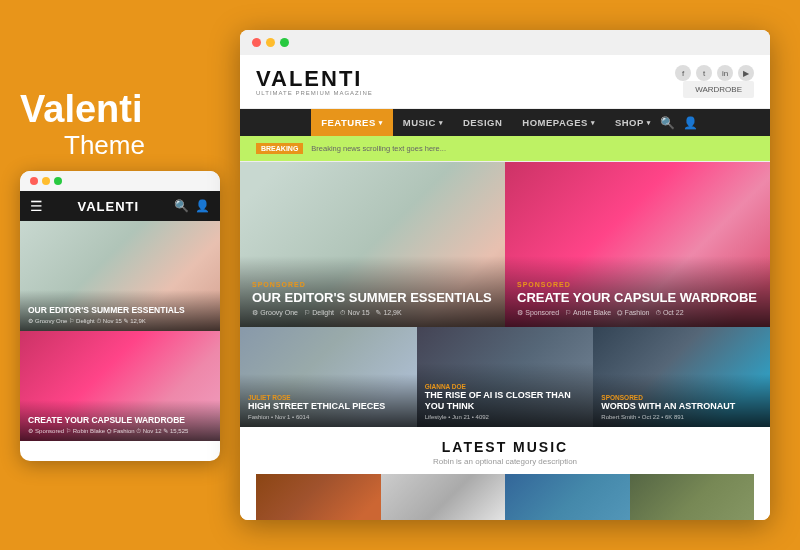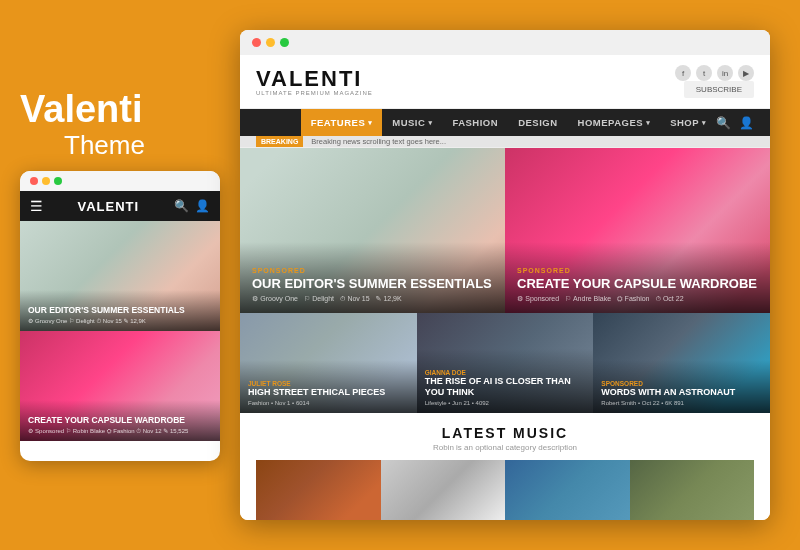--- a/index.html
+++ b/index.html
@@ -211,21 +211,21 @@
       border-radius: 2px;
       cursor: pointer;
     }
 
     
     .site-nav {
       background: #222;
       padding: 0 16px;
       display: flex;
       align-items: center;
-      justify-content: flex-end;
+      justify-content: center;
       flex-shrink: 0;
     }
     .nav-links {
       display: flex;
       align-items: center;
       gap: 0;
     }
     .nav-item {
       color: #ccc;
       font-size: 9.5px;
@@ -245,22 +245,22 @@
     .nav-item .arrow { font-size: 7px; }
     .nav-icons {
       display: flex;
       gap: 8px;
       color: #ccc;
       font-size: 12px;
     }
 
     
     .breaking-bar {
-      background: #e5e5e5;
-      padding: 0 16px;
+      background: #bef264;
+      padding: 7px 16px;
       display: flex;
       align-items: center;
       gap: 8px;
       border-bottom: 1px solid #eee;
       flex-shrink: 0;
     }
     .breaking-tag {
       background: #E8951A;
       color: #fff;
       font-size: 7px;
@@ -508,36 +508,33 @@
         <span class="logo-main">VALENTI</span>
         <span class="logo-sub">ULTIMATE PREMIUM MAGAZINE</span>
       </div>
       <div class="site-header-right">
         <div class="social-icons">
           <div class="social-icon">f</div>
           <div class="social-icon">t</div>
           <div class="social-icon">in</div>
           <div class="social-icon">▶</div>
         </div>
-        <button class="subscribe-btn">SUBSCRIBE</button>
+        <button class="subscribe-btn">WARDROBE</button>
       </div>
     </div>
 
     <div class="site-nav">
       <div class="nav-links">
         <div class="nav-item active">
           <span>FEATURES</span>
           <span class="arrow">▾</span>
         </div>
         <div class="nav-item">
           <span>MUSIC</span>
           <span class="arrow">▾</span>
-        </div>
-        <div class="nav-item">
-          <span>FASHION</span>
         </div>
         <div class="nav-item">
           <span>DESIGN</span>
         </div>
         <div class="nav-item">
           <span>HOMEPAGES</span>
           <span class="arrow">▾</span>
         </div>
         <div class="nav-item">
           <span>SHOP</span>

